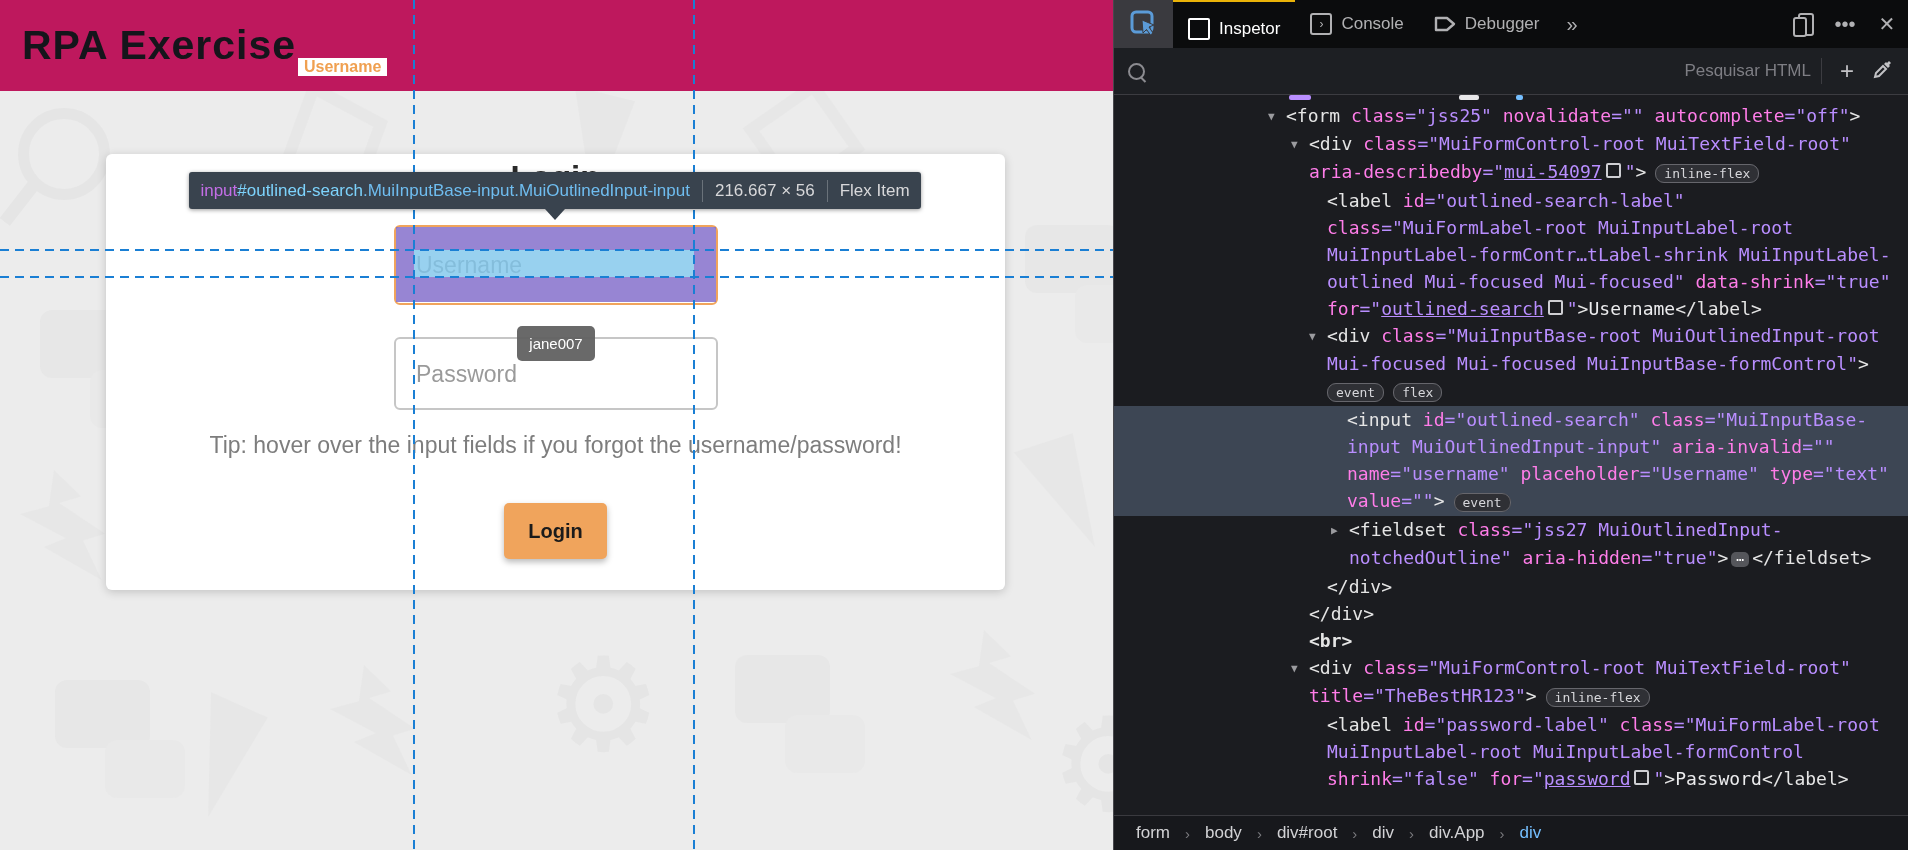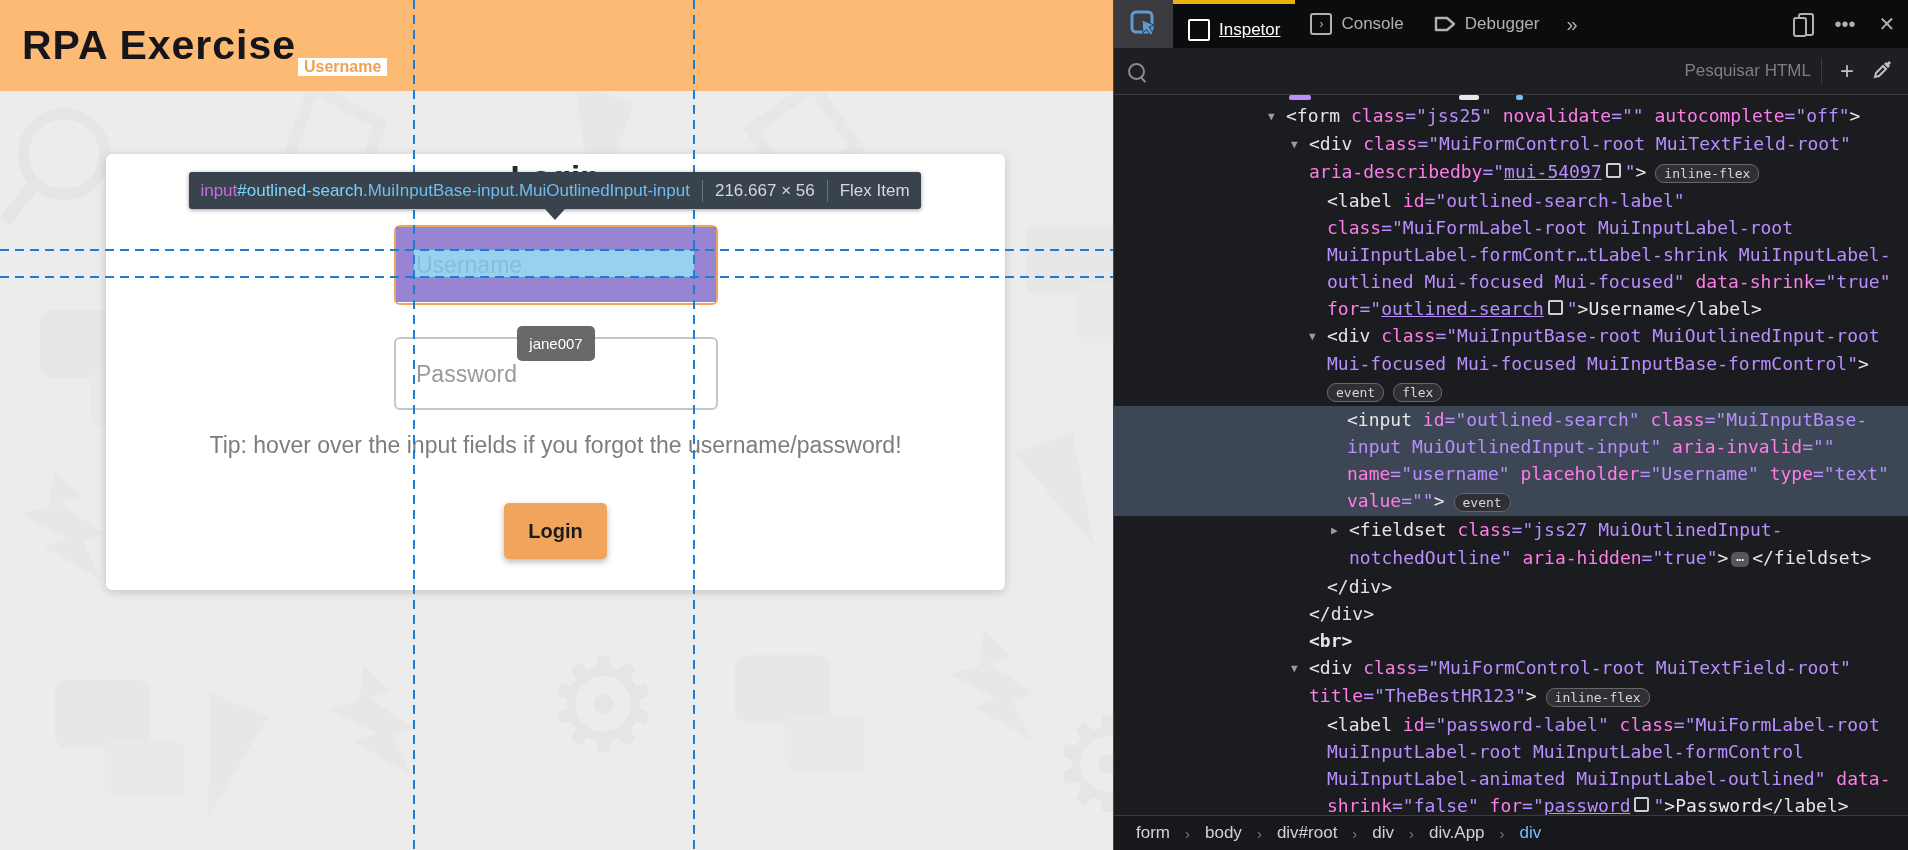--- a/index.html
+++ b/index.html
@@ -11,21 +11,21 @@
   .pat-gear{font-size:130px;color:#e0e0e0;line-height:1;}
   .pat-mag{width:70px;height:70px;border:11px solid #e1e1e1;border-radius:50%;}
   .pat-mag::after{content:"";position:absolute;width:13px;height:48px;background:#e1e1e1;bottom:-38px;left:-16px;transform:rotate(38deg);}
   .pat-bub{width:95px;height:68px;background:#e3e3e3;border-radius:12px;}
   .pat-bub::after{content:"";position:absolute;left:50px;top:60px;width:80px;height:58px;background:#e7e7e7;border-radius:12px;}
   .pat-zig{width:85px;height:110px;background:#e3e3e3;
     clip-path:polygon(40% 0,72% 24%,46% 30%,100% 58%,74% 64%,96% 100%,28% 70%,54% 62%,0 40%,34% 33%);}
   .pat-kite{width:0;height:0;border-left:48px solid transparent;border-right:14px solid transparent;border-top:115px solid #e3e3e3;}
   .pat-dia{width:64px;height:64px;border:12px solid #e3e3e3;transform:rotate(28deg) skewX(8deg);}
 
-  .appheader{position:absolute;left:0;top:0;width:100%;height:91px;background:#fdba74;z-index:3;}
+  .appheader{position:absolute;left:0;top:0;width:100%;height:91px;background:#be185d;z-index:3;}
   .apptitle{position:absolute;left:22px;top:22px;font-size:41px;font-weight:bold;color:#15151b;letter-spacing:1px;}
 
   .card{position:absolute;left:106px;top:154px;width:899px;height:436px;background:#ffffff;
     border-radius:6px;box-shadow:0 2px 10px rgba(0,0,0,.18);z-index:2;}
   .login-h{position:absolute;left:0;top:5px;width:100%;text-align:center;font-size:33px;font-weight:bold;color:#2a2a2a;}
 
   .fld{position:absolute;box-sizing:border-box;border-radius:6px;background:#fff;}
   .fld-user{left:288px;top:71px;width:324px;height:80px;border:2px solid #f0a45c;}
   .fld-pass{left:288px;top:183px;width:324px;height:73px;border:2px solid #c6c6c6;}
   .ph{position:absolute;left:20px;top:50%;transform:translateY(-50%);font-size:23px;color:#9a9a9a;}
@@ -55,21 +55,21 @@
     border-left:10px solid transparent;border-right:10px solid transparent;border-top:11px solid #39434e;}
   .jane-tip{position:absolute;left:517px;top:326px;width:78px;height:35px;background:rgba(97,97,97,.95);
     border-radius:5px;z-index:7;display:flex;align-items:center;justify-content:center;color:#fff;font-size:15px;}
 
   
   .devtools{position:absolute;left:1113px;top:0;width:795px;height:850px;background:#1b1c20;
     border-left:1px solid #48484d;box-sizing:border-box;color:#d7d7db;}
   .dt-tabbar{height:48px;background:#0b0c0d;display:flex;align-items:stretch;}
   .pick-btn{width:59px;background:#3a3a3f;display:flex;align-items:center;justify-content:center;cursor:pointer;}
   .dt-tab{display:flex;align-items:center;gap:9px;padding:0 15px;font-size:17px;color:#b1b1b3;cursor:pointer;box-sizing:border-box;}
-  .dt-tab.active{color:#ffffff;border-top:4px solid #eab308;padding-top:8px;text-decoration:underline;}
+  .dt-tab.active{color:#ffffff;border-top:2px solid #eab308;padding-top:8px;}
   .tab-sq{width:18px;height:18px;border:2px solid currentColor;border-radius:3px;display:inline-flex;align-items:center;justify-content:center;font-size:12px;line-height:1;}
   .tab-sq.insp{border-radius:2px;box-shadow:0 0 0 1px #0b0c0d, inset 0 0 0 1px #0b0c0d;}
   .more-tabs{display:flex;align-items:center;padding:0 12px;color:#b1b1b3;font-size:20px;letter-spacing:-2px;cursor:pointer;}
   .dt-tab-spacer{flex:1;}
   .dt-ic{display:flex;align-items:center;justify-content:center;width:42px;color:#b1b1b3;cursor:pointer;font-size:20px;}
   .resp-ic{position:relative;width:20px;height:22px;}
   .resp-ic i{position:absolute;border:2px solid #b1b1b3;border-radius:3px;display:block;}
   .resp-ic i:first-child{left:0;top:4px;width:10px;height:16px;background:#0b0c0d;z-index:2;}
   .resp-ic i:last-child{left:5px;top:0;width:12px;height:19px;}
 
@@ -239,21 +239,20 @@
         <div class="mline sel" style="padding-left: 233px;"><span class="attr">value</span><span class="val">=""</span><span class="tag">&gt;</span><span class="bdg">event</span></div>
         <div class="mline" style="padding-left: 235px;"><span class="arr">▶</span><span class="tag">&lt;fieldset</span><span class="attr"> class</span><span class="val">="jss27 MuiOutlinedInput-</span></div>
         <div class="mline" style="padding-left: 235px;"><span class="val">notchedOutline"</span><span class="attr"> aria-hidden</span><span class="val">="true"</span><span class="tag">&gt;</span><span class="ellb">⋯</span><span class="tag">&lt;/fieldset&gt;</span></div>
         <div class="mline" style="padding-left: 213px;"><span class="tag">&lt;/div&gt;</span></div>
         <div class="mline" style="padding-left: 195px;"><span class="tag">&lt;/div&gt;</span></div>
         <div class="mline" style="padding-left: 195px; font-weight: bold;"><span class="tag">&lt;br&gt;</span></div>
         <div class="mline" style="padding-left: 195px;"><span class="arr">▼</span><span class="tag">&lt;div</span><span class="attr"> class</span><span class="val">="MuiFormControl-root MuiTextField-root"</span></div>
         <div class="mline" style="padding-left: 195px;"><span class="attr">title</span><span class="val">="TheBestHR123"</span><span class="tag">&gt;</span><span class="bdg">inline-flex</span></div>
         <div class="mline" style="padding-left: 213px;"><span class="tag">&lt;label</span><span class="attr"> id</span><span class="val">="password-label"</span><span class="attr"> class</span><span class="val">="MuiFormLabel-root</span></div>
         <div class="mline" style="padding-left: 213px;"><span class="val">MuiInputLabel-root MuiInputLabel-formControl</span></div>
-        <div class="mline" style="padding-left: 213px;"><span class="val">MuiInputLabel-animated MuiInputLabel-outlined"</span><span class="attr"> data-</span></div>
         <div class="mline" style="padding-left: 213px;"><span class="attr">shrink</span><span class="val">="false"</span><span class="attr"> for</span><span class="val">="</span><span class="uval">password</span><span class="tgt"></span><span class="val">"</span><span class="tag">&gt;</span><span class="txt">Password</span><span class="tag">&lt;/label&gt;</span></div>
       </div>
   </div>
 
   <div class="dt-crumbs">
       <span class="crumb">form</span>
       <span class="crumb-sep">›</span>
       <span class="crumb">body</span>
       <span class="crumb-sep">›</span>
       <span class="crumb">div#root</span>

